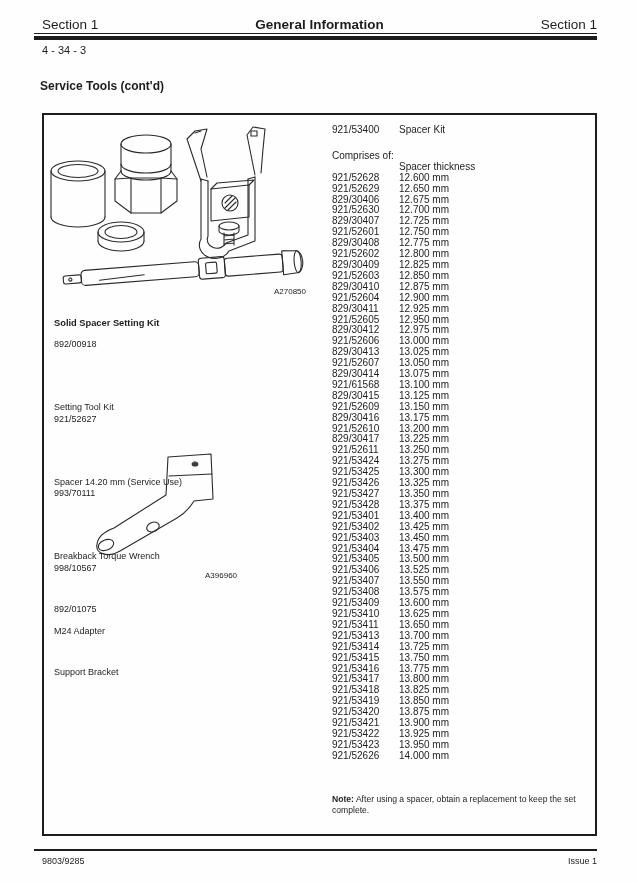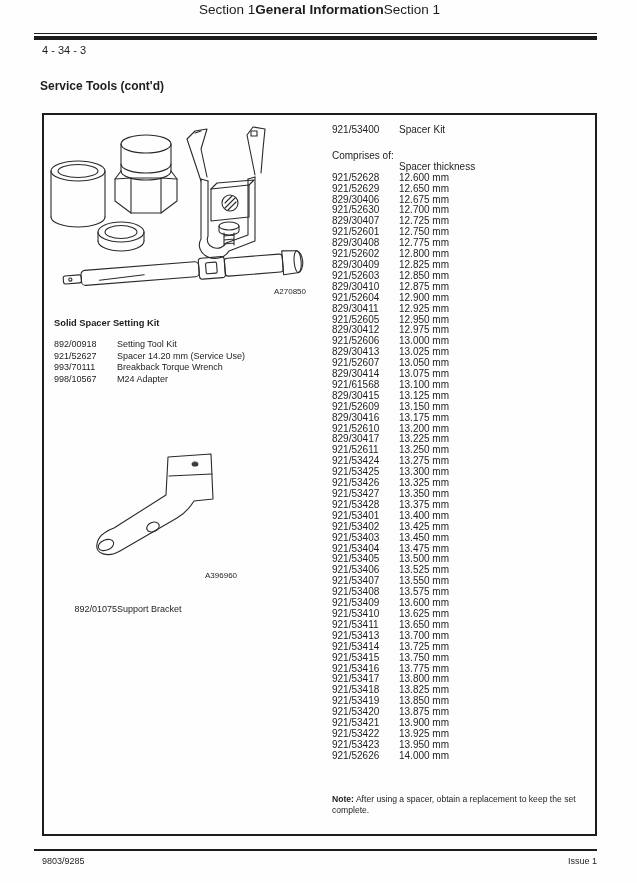--- a/index.html
+++ b/index.html
@@ -2,39 +2,39 @@
 <html><head>
 <meta charset="utf-8">
 <style>
   html,body{margin:0;padding:0;background:#e8e8e8;}
   .page{
     position:relative;width:637px;height:883px;background:#fefefe;
     font-family:"Liberation Sans", sans-serif;color:#1d1d1d;overflow:hidden;
     margin:0 auto;
   }
   
-  .hdr{position:absolute;top:2px;left:42px;width:555px;display:flex;justify-content:center;align-items:baseline;}
+  .hdr{position:absolute;top:17px;left:42px;width:555px;display:flex;justify-content:space-between;align-items:baseline;gap:30px;}
   .hdr .side{font-size:13.5px;}
   .hdr .center{font-size:13.5px;font-weight:bold;}
   .rule-thin{position:absolute;left:34px;top:33px;width:563px;height:1px;background:#1d1d1d;}
   .rule-thick{position:absolute;left:34px;top:36px;width:563px;height:3.5px;background:#1d1d1d;}
   .pagerefs{position:absolute;top:44px;left:42px;width:555px;display:flex;font-size:11px;}
   .section-heading{position:absolute;top:79px;left:40px;font-size:12px;font-weight:bold;}
   
   .main-box{position:absolute;left:42px;top:113px;width:551px;height:719px;border:2px solid #1d1d1d;}
   .fig1{position:absolute;left:5px;top:4px;width:262px;height:180px;}
   .fig1-ref{position:absolute;left:0;top:172px;width:262px;text-align:right;font-size:8px;}
   .kit-title{position:absolute;left:10px;top:203px;font-size:9.3px;font-weight:bold;}
   .kit-list{position:absolute;left:10px;top:224px;font-size:9px;line-height:11.7px;width:265px;}
   .kit-list .c1{display:inline-block;width:63px;flex:0 0 63px;}
   .fig2{position:absolute;left:38px;top:322px;width:200px;height:140px;}
   .fig2-ref{position:absolute;left:161px;top:456px;font-size:8px;}
   .bracket-list{position:absolute;left:10px;top:489px;font-size:9px;line-height:11.7px;width:265px;}
-  .bracket-list .c1{display:inline-block;width:63px;flex:0 0 63px;text-align:right;}
-  .lrow{display:flex;}
+  .bracket-list .c1{display:inline-block;width:63px;flex:0 0 63px;}
+  .lrow{display:flex;flex-direction:column;}
   
   .rcol{position:absolute;left:288px;top:10px;width:258px;font-size:10px;line-height:10.9px;}
   .rcol .c1{flex:0 0 67px;}
   .trow{display:flex;}
   .comprises{margin-top:15px;}
   .col-header{display:flex;}
   .col-header .c1{flex:0 0 67px;}
   .note{position:absolute;left:288px;top:679px;width:255px;font-size:8.6px;line-height:11px;}
   .note .note-label{font-weight:bold;}
   

